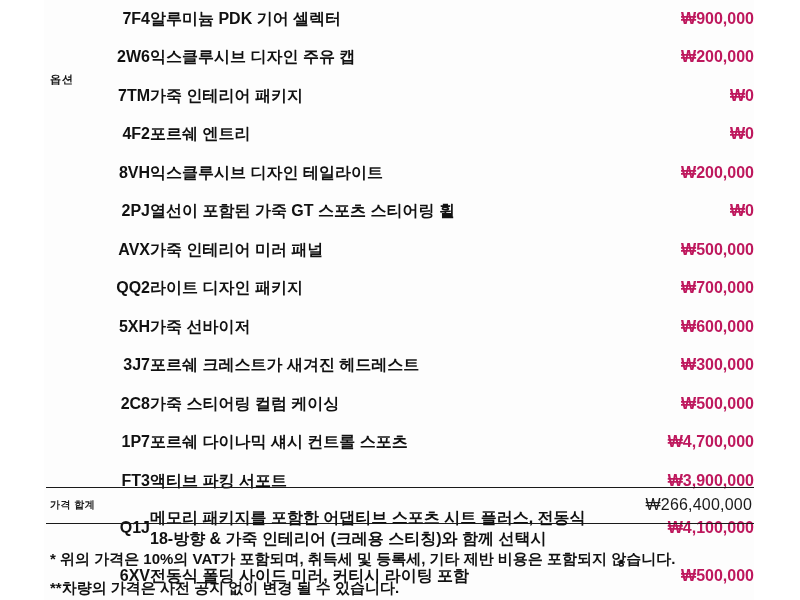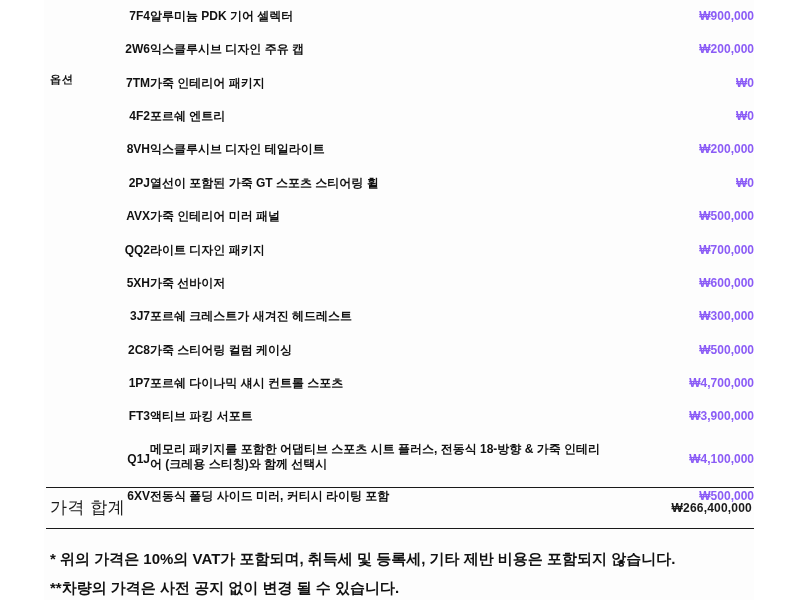--- a/index.html
+++ b/index.html
@@ -54,21 +54,21 @@
     position: absolute;
     left: 0;
     top: 0;
     border-collapse: collapse;
     width: 708px;
     table-layout: fixed;
   }
   table.options td {
     vertical-align: top;
     padding: 0;
-    font-size: 12px;
+    font-size: 16px;
     line-height: 1.28;
   }
   td.code {
     width: 104px;
     text-align: right;
     padding-right: 0px;
     font-weight: 700;
     font-size: 14px;
     color: #111;
     white-space: nowrap;
@@ -79,21 +79,21 @@
     font-weight: 700;
     font-size: 13.5px;
     color: #111;
     margin-left: 20px;
   }
   td.price {
     width: 150px;
     text-align: right;
     font-weight: 700;
     font-size: 13.5px;
-    color: #8b5cf6;
+    color: #be185d;
     white-space: nowrap;
     padding-right: 2px;
   }
   tr.row > td {
     padding-top: 9px;
     padding-bottom: 9px;
   }
   tr.row.tall > td {
     padding-top: 8px;
     padding-bottom: 8px;
@@ -112,27 +112,27 @@
     border-top: 1.2px solid #1a1a1a;
     width: 708px;
   }
   .total-row {
     display: flex;
     justify-content: space-between;
     align-items: center;
     padding: 8px 2px 9px 4px;
   }
   .total-label {
-    font-size: 17px;
+    font-size: 10px;
+    font-weight: 700;
+    letter-spacing: 0.5px;
+  }
+  .total-value {
+    font-size: 16px;
     font-weight: 400;
-    letter-spacing: 0.5px;
-  }
-  .total-value {
-    font-size: 12px;
-    font-weight: 700;
     letter-spacing: 0.2px;
   }
   .notes {
     position: absolute;
     left: 4px;
     top: 548px;
     width: 700px;
   }
   .note {
     font-size: 15px;

